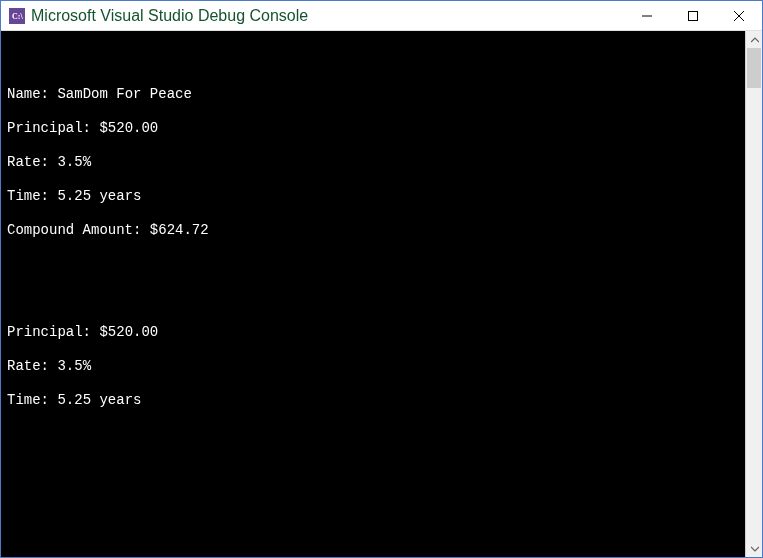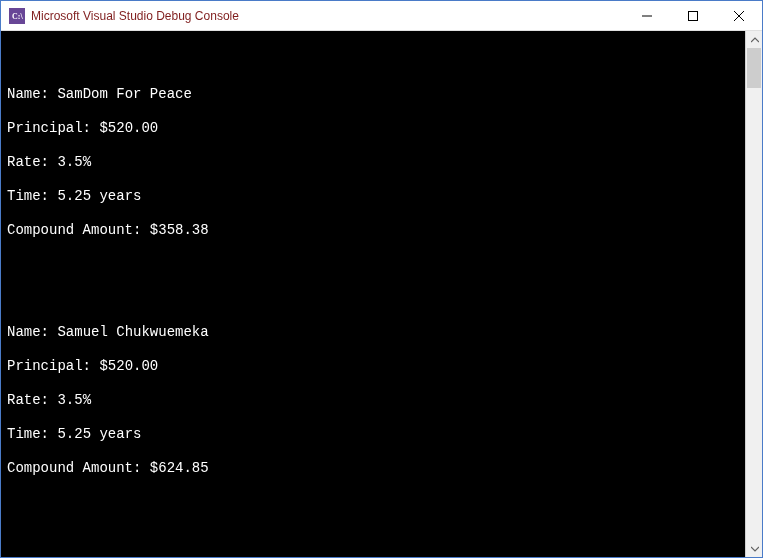--- a/index.html
+++ b/index.html
@@ -18,22 +18,22 @@
     border-bottom: 1px solid #e0e0e0;
     user-select: none;
   }
   .app-icon {
     width: 16px; height: 16px;
     margin: 0 6px 0 8px;
     display: inline-flex; align-items: center; justify-content: center;
   }
   .app-icon svg { width: 16px; height: 16px; }
   .title-text {
-    font-size: 12px;
-    color: #7f1d1d;
+    font-size: 16px;
+    color: #14532d;
     flex: 0 0 auto;
   }
   .title-spacer { flex: 1 1 auto; }
   .win-btn {
     width: 46px; height: 30px;
     display: inline-flex; align-items: center; justify-content: center;
     color: #000;
     font-size: 10px;
     cursor: pointer;
   }
@@ -115,28 +115,26 @@
     </span>
   </div>
 
   <div class="console-area">
     <div class="console">
 <span class="row"> </span>
 <span class="row"><span class="lbl">Name: </span><span class="val">SamDom For Peace</span></span>
 <span class="row"><span class="lbl">Principal: </span><span class="val">$520.00</span></span>
 <span class="row"><span class="lbl">Rate: </span><span class="val">3.5%</span></span>
 <span class="row"><span class="lbl">Time: </span><span class="val">5.25 years</span></span>
-<span class="row"><span class="lbl">Compound Amount: </span><span class="val">$358.38</span></span>
+<span class="row"><span class="lbl">Compound Amount: </span><span class="val">$624.72</span></span>
 <span class="row"> </span>
 <span class="row"> </span>
-<span class="row"><span class="lbl">Name: </span><span class="val">Samuel Chukwuemeka</span></span>
 <span class="row"><span class="lbl">Principal: </span><span class="val">$520.00</span></span>
 <span class="row"><span class="lbl">Rate: </span><span class="val">3.5%</span></span>
 <span class="row"><span class="lbl">Time: </span><span class="val">5.25 years</span></span>
-<span class="row"><span class="lbl">Compound Amount: </span><span class="val">$624.85</span></span>
 
 
 
 
 
 
 
 
 
 

